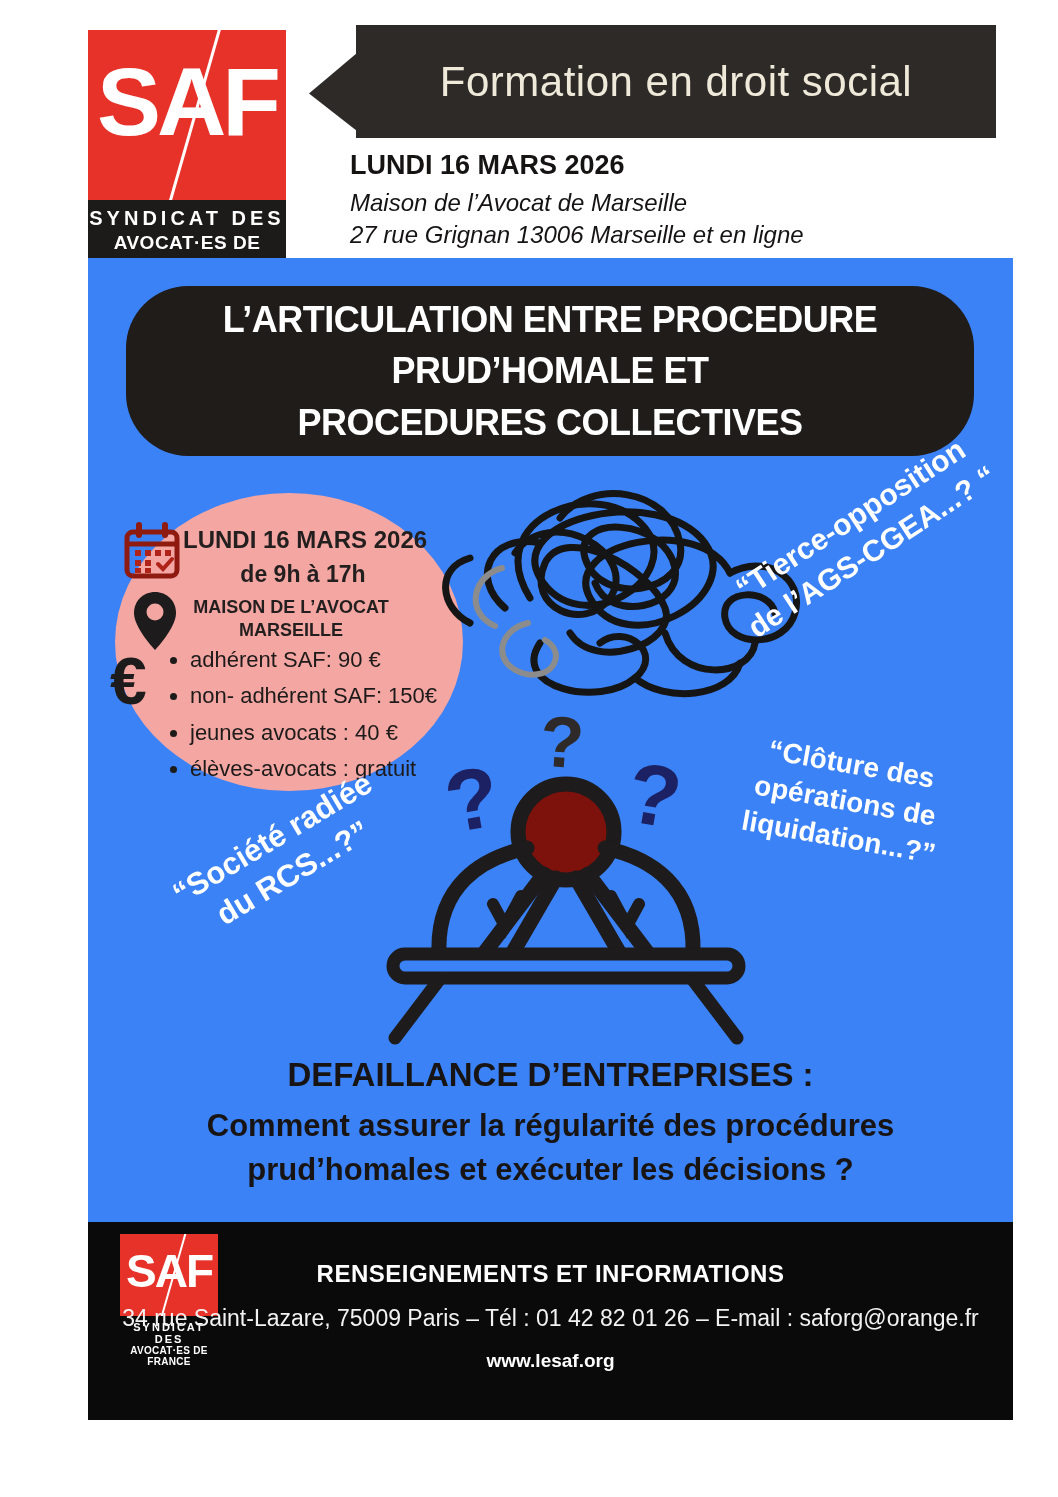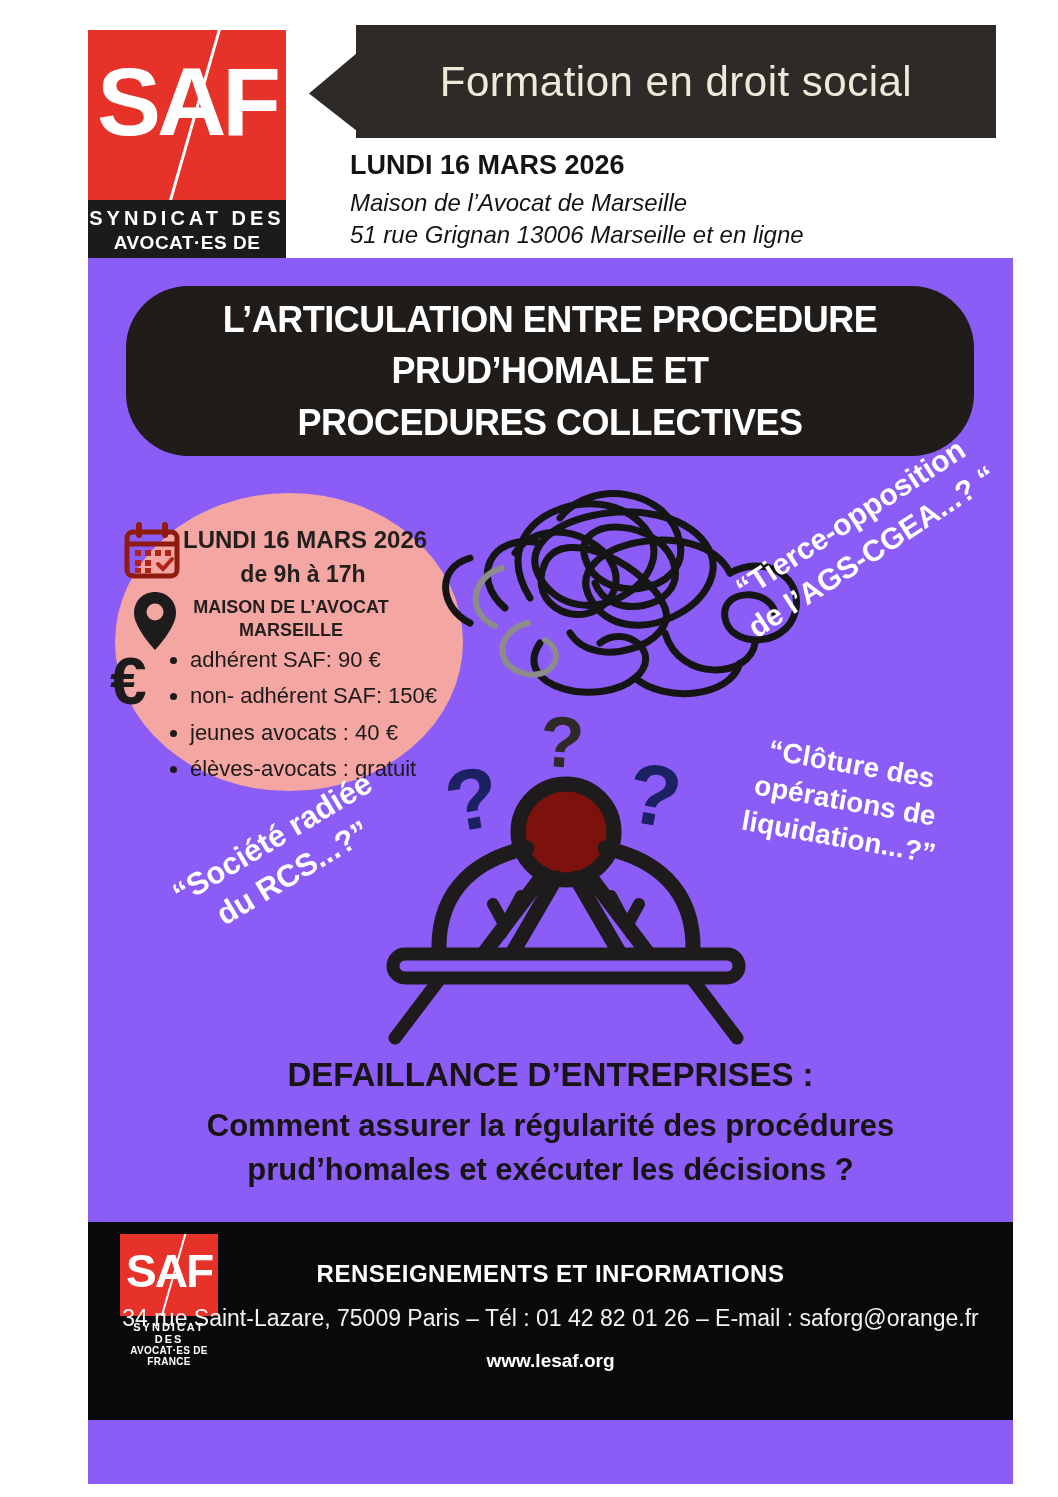--- a/index.html
+++ b/index.html
@@ -30,21 +30,21 @@
     position:absolute;left:-47px;top:28px;width:48px;height:78px;background:#2d2a27;
     clip-path:polygon(100% 0,0 52%,100% 100%);
   }
   .bubble-label{color:#efe9da;font-size:42px;letter-spacing:.5px;}
 
   .event-meta{position:absolute;left:350px;top:150px;width:600px;}
   .event-date{font-size:27px;font-weight:bold;margin-bottom:6px;}
   .event-venue{font-size:24px;font-style:italic;line-height:1.35;}
 
   
-  .poster{position:absolute;left:88px;top:258px;width:925px;height:1226px;background:#8b5cf6;overflow:hidden;}
+  .poster{position:absolute;left:88px;top:258px;width:925px;height:964px;background:#3b82f6;overflow:hidden;}
 
   .title-pill{
     position:absolute;left:38px;top:28px;width:848px;height:170px;background:#1f1c1a;border-radius:62px;
     display:flex;flex-direction:column;align-items:center;justify-content:center;
     color:#ffffff;font-weight:bold;font-size:36px;line-height:1.42;letter-spacing:-.5px;text-align:center;
   }
 
   .pink-ellipse{position:absolute;left:27px;top:235px;width:348px;height:298px;background:#f3a6a2;border-radius:50%;}
 
   .info-icon{position:absolute;}
@@ -108,21 +108,21 @@
   </div>
 
   <div class="bubble">
     <div class="bubble-tail"></div>
     <div class="bubble-label">Formation en droit social</div>
   </div>
 
   <div class="event-meta">
     <div class="event-date">LUNDI 16 MARS 2026</div>
     <div class="event-venue">Maison de l’Avocat de Marseille</div>
-    <div class="event-venue">51 rue Grignan 13006 Marseille et en ligne</div>
+    <div class="event-venue">27 rue Grignan 13006 Marseille et en ligne</div>
   </div>
 
   <div class="poster">
 
     <div class="title-pill">
       <div>L’ARTICULATION ENTRE PROCEDURE</div>
       <div>PRUD’HOMALE ET</div>
       <div>PROCEDURES COLLECTIVES</div>
     </div>
 

